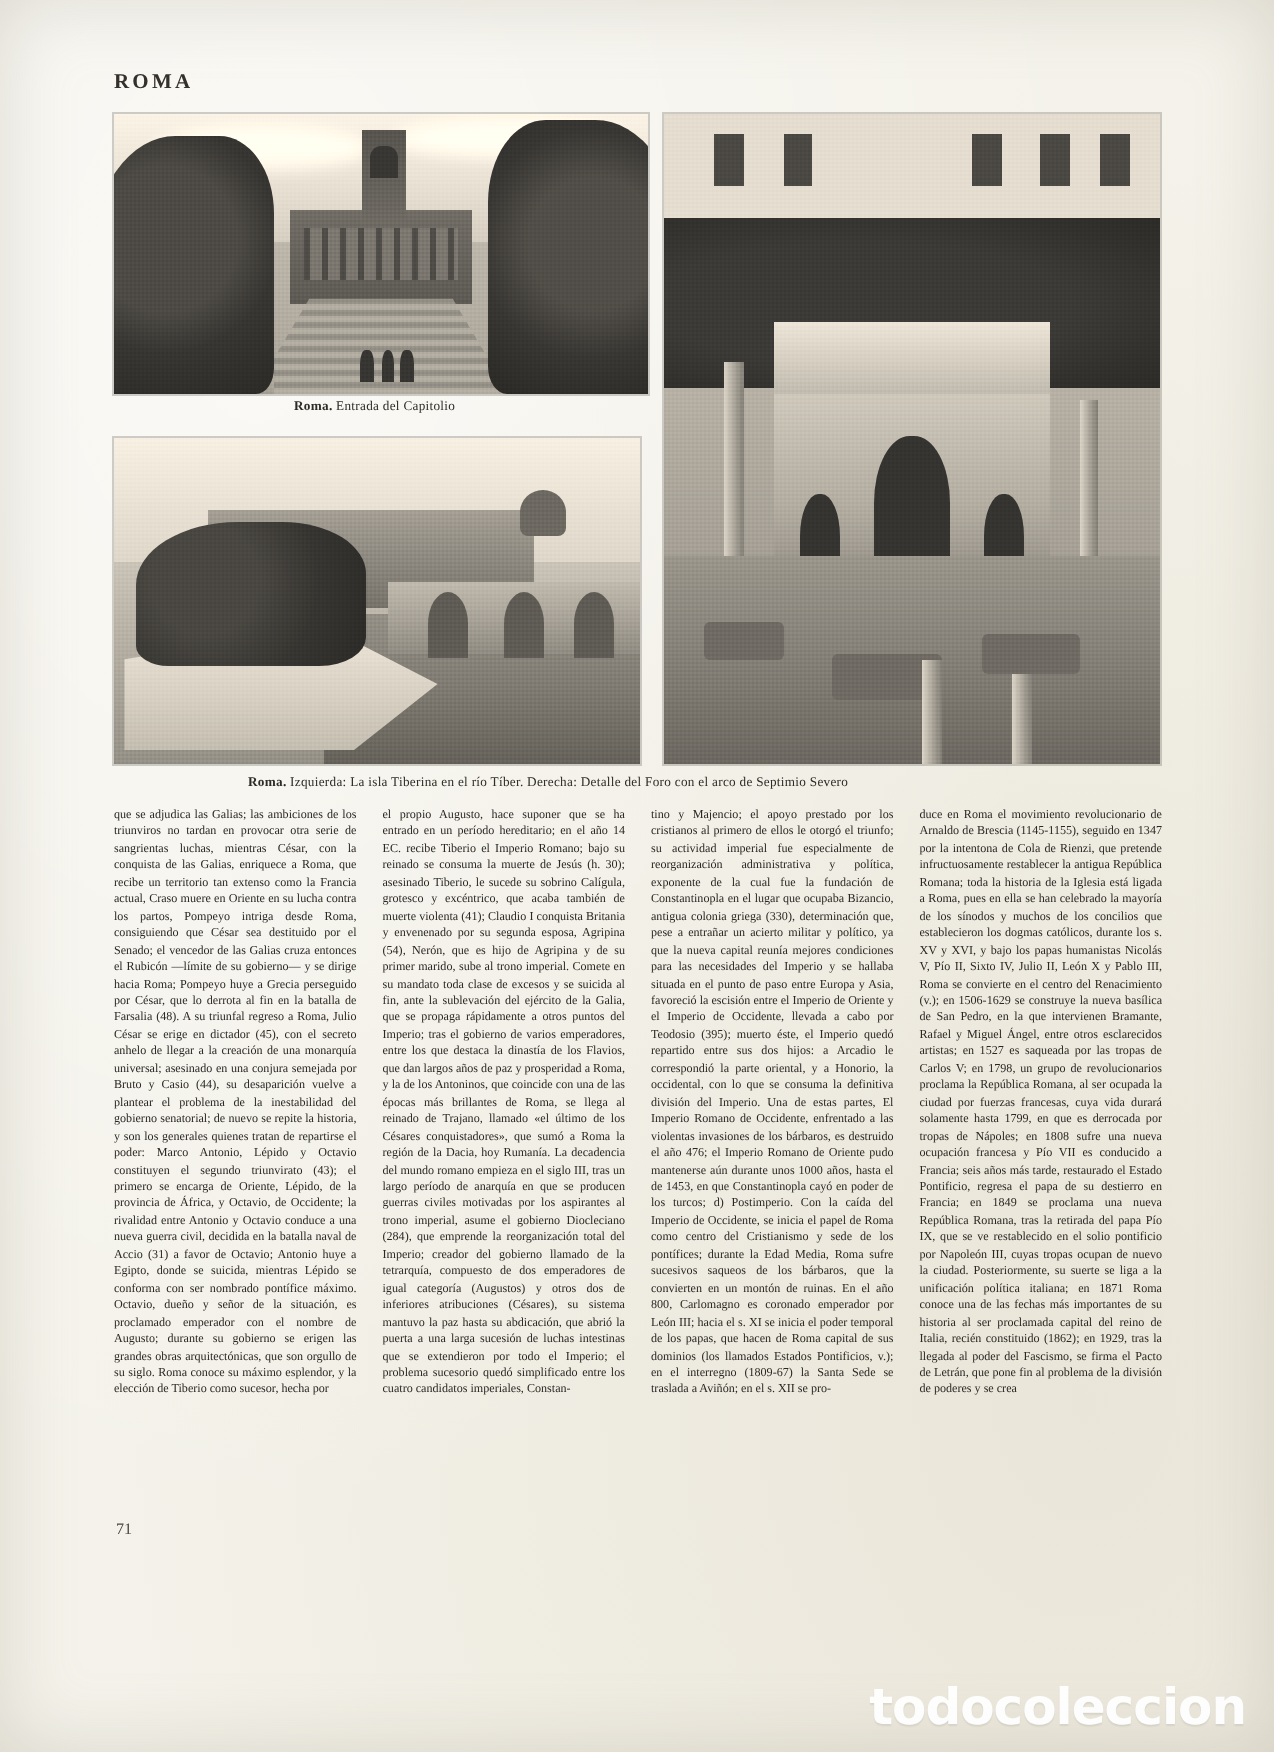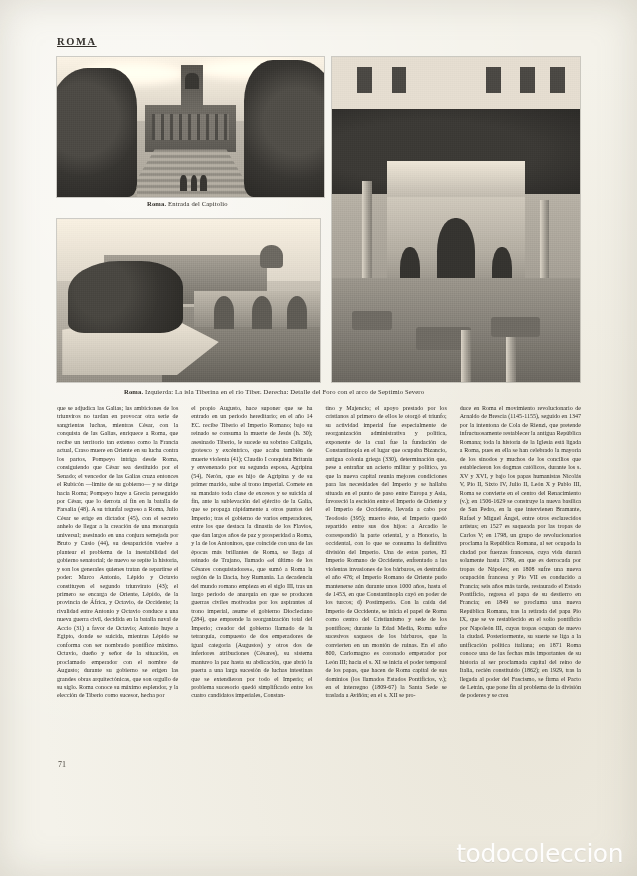--- a/index.html
+++ b/index.html
@@ -14,21 +14,21 @@
     position:absolute;inset:0;
     background:#f4f2ea;
     background-image:
       radial-gradient(ellipse at 20% 18%, rgba(255,255,255,0.55), rgba(255,255,255,0) 60%),
       radial-gradient(ellipse at 85% 80%, rgba(231,226,212,0.8), rgba(255,255,255,0) 65%);
   }
   
   .running-head{
     position:absolute;left:57px;top:36px;
     font-size:10.5px;letter-spacing:1.6px;
-    color:#34312c;font-weight:600;text-decoration:underline;
+    color:#34312c;font-weight:600;
   }
   
   .photo{
     position:absolute;
     background-color:#8d8a80;
     overflow:hidden;
     box-shadow:0 0 0 1px rgba(120,116,104,0.35);
     filter:contrast(1.05) saturate(0.12) sepia(0.22);
   }
   .photo .grain{
@@ -146,21 +146,21 @@
   
   .folio{
     position:absolute;left:58px;top:760px;
     font-size:8px;color:#4a463f;
   }
 
   
   .watermark{
     position:absolute;right:14px;bottom:8px;
     font-family:"DejaVu Sans", sans-serif;
-    font-weight:400;
+    font-weight:700;
     font-size:25px;
     letter-spacing:-0.5px;
     color:#ffffff;
     text-shadow:0 1px 1px rgba(0,0,0,.08);
     opacity:.96;
     user-select:none;
   }
   .edge-shadow{
     position:absolute;inset:0;pointer-events:none;
     box-shadow:inset 0 0 38px rgba(150,143,126,0.28);

